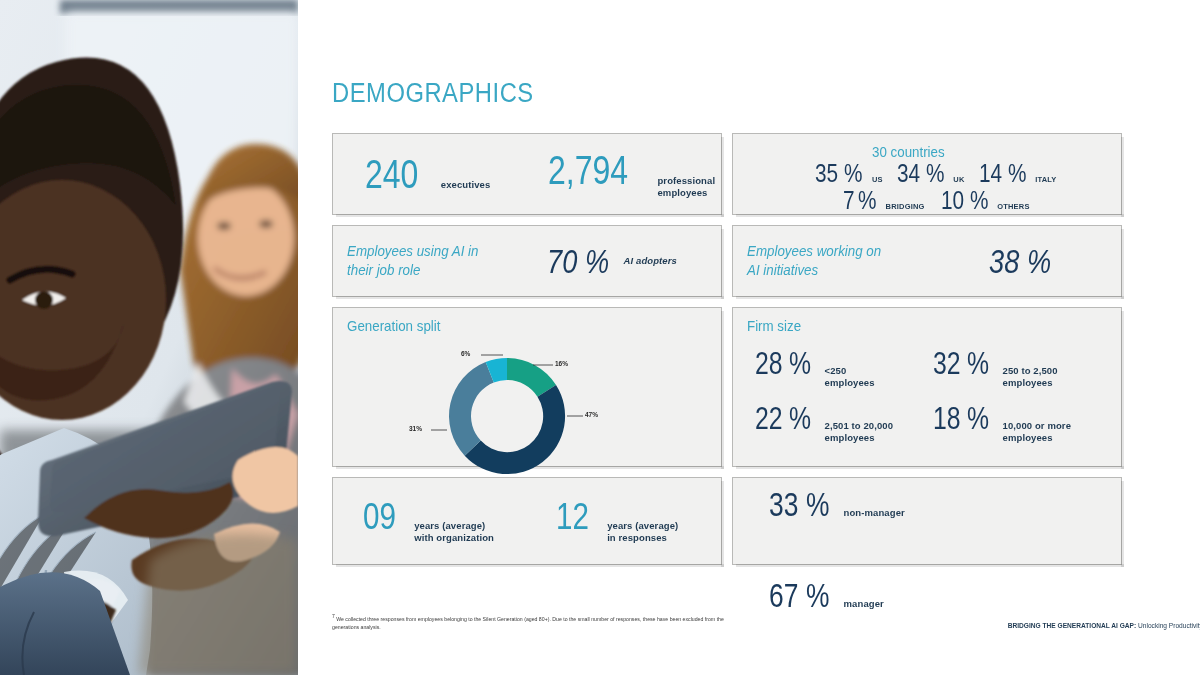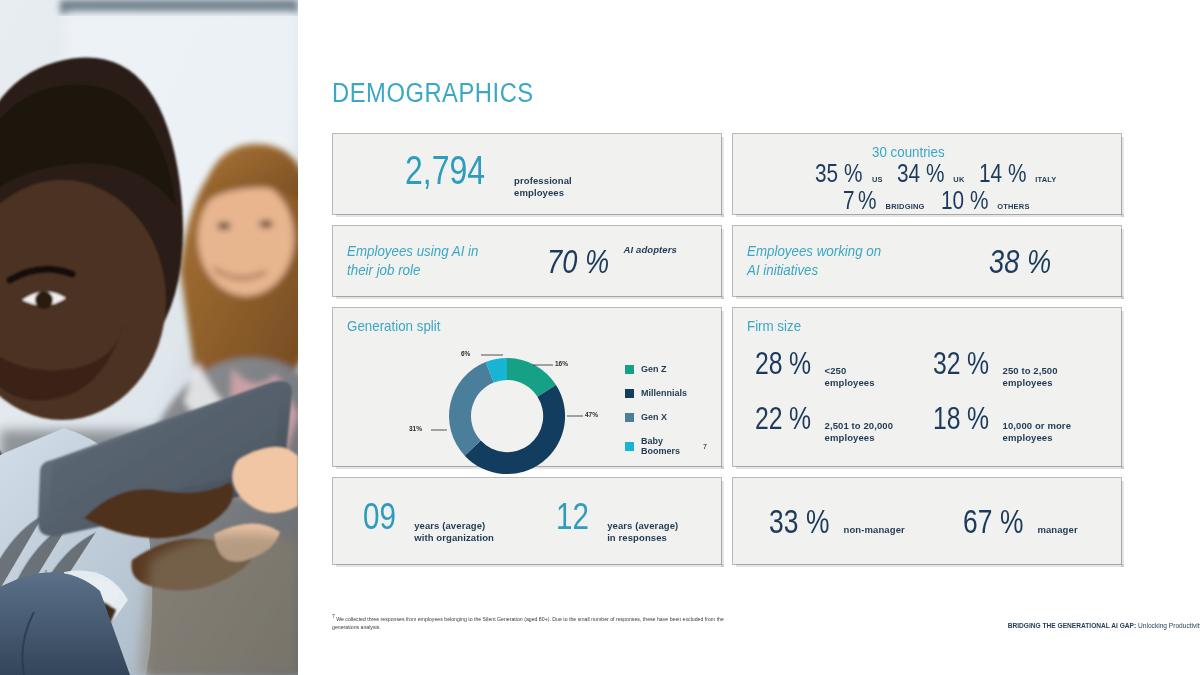--- a/index.html
+++ b/index.html
@@ -100,21 +100,21 @@
   .crow { display: flex; align-items: baseline; }
   .crow.row-a { justify-content: flex-start; gap: 14px; padding-left: 18px;}
   .crow.row-b { justify-content: flex-start; gap: 16px; padding-left: 46px; margin-top: 1px;}
   .citem { display: flex; align-items: baseline; }
   .citem .num { font-size: 26px; }
   .citem .cc { margin-left: 5px; }
 
   
   .split-row { display: flex; align-items: center; height: 100%; font-style: italic; }
   .split-row .left { width: 200px; flex: none; }
-  .split-row .right { display: flex; align-items: flex-start; }
+  .split-row .right { display: flex; align-items: center; }
   .split-row .right .num { font-size: 34px; }
   .split-row .right .txt { margin-left: 9px; }
 
   
   .gen-body { position: relative; height: 100%; }
   .donut-area { position: absolute; left: 60px; top: 12px; width: 215px; height: 140px; }
   .legend { position: absolute; left: 278px; top: 30px; }
   .legend-item { display: flex; align-items: center; margin-bottom: 14px; }
   .swatch { width: 9px; height: 9px; margin-right: 7px; flex: none; }
   .legend-label { font-size: 9px; font-weight: bold; color: #1f3a52; }
@@ -132,21 +132,21 @@
   .fitem .num { font-size: 31px; }
   .fitem .txt { margin-left: 8px; }
 
   
   .years-row { display: flex; align-items: center; height: 100%; padding-left: 16px; gap: 62px;}
   .yitem { display: flex; align-items: baseline; }
   .yitem .num { font-size: 37px; }
   .yitem .txt { margin-left: 10px; }
 
   
-  .mgr-row { display: flex; align-items: center; height: 100%; padding-left: 22px; gap: 58px; }
+  .mgr-row { display: flex; height: 100%; padding-left: 22px; gap: 58px; flex-direction: column; }
   .mitem { display: flex; align-items: baseline; }
   .mitem .num { font-size: 33px; }
   .mitem .txt { margin-left: 9px; }
 
   
   .footnote {
     position: absolute; left: 35px; top: 612px; width: 400px;
     font-size: 5.2px; color: #3b3b3b; line-height: 1.6;
   }
   .footnote .mark { vertical-align: super; font-size: 5px; }
@@ -272,20 +272,24 @@
   </div>
 
   <div class="content">
 
     <div class="page-title">DEMOGRAPHICS</div>
 
     <div class="grid">
 
       <div class="card r1">
         <div class="statrow">
+          <div class="stat" style="margin-left:18px;">
+            <span class="big-teal num">240</span>
+            <span class="lbl txt">executives</span>
+          </div>
           <div class="stat" style="margin-left:58px;">
             <span class="big-teal num">2,794</span>
             <span class="txt">
               <div class="lbl">professional</div>
               <div class="lbl">employees</div>
             </span>
           </div>
         </div>
       </div>
 
@@ -373,39 +377,20 @@
               <line x1="160" y1="70" x2="176" y2="70" stroke="#2b2b2b" stroke-width="0.8"></line>
               <line x1="24" y1="84" x2="40" y2="84" stroke="#2b2b2b" stroke-width="0.8"></line>
               <line x1="74" y1="9" x2="96" y2="9" stroke="#2b2b2b" stroke-width="0.8"></line>
             </svg>
             <div class="donut-lbl" style="left:148px; top:14px;">16%</div>
             <div class="donut-lbl" style="left:178px; top:65px;">47%</div>
             <div class="donut-lbl" style="left:2px; top:79px;">31%</div>
             <div class="donut-lbl" style="left:54px; top:4px;">6%</div>
           </div>
 
-          <div class="legend">
-            <div class="legend-item">
-              <span class="swatch" style="background:#16a085"></span>
-              <span class="legend-label">Gen Z</span>
-            </div>
-            <div class="legend-item">
-              <span class="swatch" style="background:#123d5e"></span>
-              <span class="legend-label">Millennials</span>
-            </div>
-            <div class="legend-item">
-              <span class="swatch" style="background:#4a7e9b"></span>
-              <span class="legend-label">Gen X</span>
-            </div>
-            <div class="legend-item">
-              <span class="swatch" style="background:#18b4d4"></span>
-              <span class="legend-label">Baby Boomers</span>
-                <span class="sup">7</span>
-            </div>
-          </div>
         </div>
       </div>
 
       <div class="card r3">
         <div class="card-title">Firm size</div>
         <div class="firm-grid">
           <div class="fitem">
             <span class="big-navy num">28</span>
               <span class="big-navy num pct-sign">%</span>
             <span class="txt">

